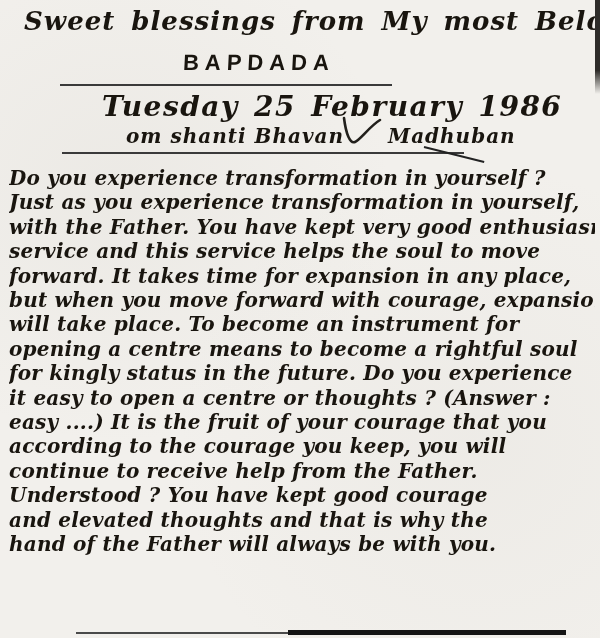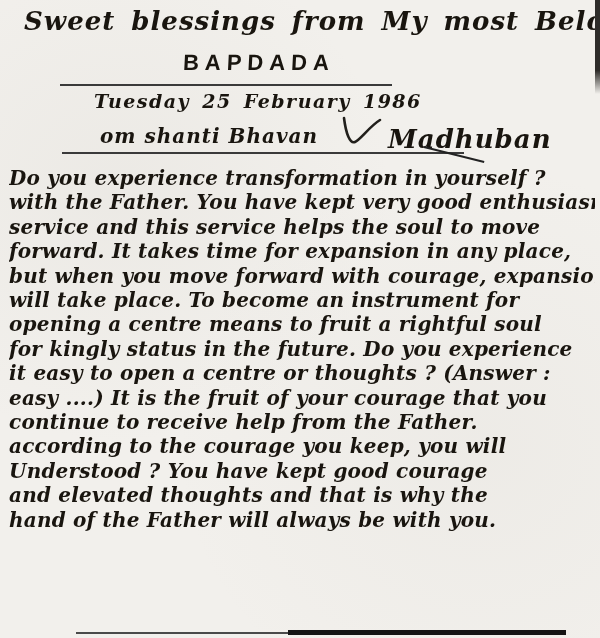--- a/index.html
+++ b/index.html
@@ -28,25 +28,25 @@
     transform: skewX(-3deg); white-space: nowrap;
   }
   .rule { position: absolute; background: #3a3a3a; }
   .rule-top    { left: 60px;  top: 84px;  width: 332px; height: 2px; }
   .rule-mid    { left: 62px;  top: 152px; width: 402px; height: 2px; }
   .rule-mid-flourish {
     left: 424px; top: 146px; width: 62px; height: 2px;
     background: #222; transform: rotate(14deg); transform-origin: left center;
   }
   .date-line {
-    position: absolute; left: 94px; top: 90px;
-    font-size: 19px; letter-spacing: 1.5px; word-spacing: 4px;
+    position: absolute; left: 102px; top: 90px;
+    font-size: 28px; letter-spacing: 1.5px; word-spacing: 4px;
   }
-  .loc-left  { position: absolute; left: 100px; top: 124px; font-size: 20px; letter-spacing: 1px; }
-  .loc-right { position: absolute; left: 388px; top: 124px; font-size: 26px; letter-spacing: 1px; }
+  .loc-left  { position: absolute; left: 126px; top: 124px; font-size: 20px; letter-spacing: 1px; }
+  .loc-right { position: absolute; left: 388px; top: 124px; font-size: 20px; letter-spacing: 1px; }
   .tail-stroke { position: absolute; left: 340px; top: 116px; }
 
   .body-text {
     position: absolute; left: 9px; top: 166px; width: 586px;
     font-size: 20px; line-height: 24.4px; letter-spacing: 0.2px;
   }
   .ln { white-space: nowrap; overflow: hidden; }
 
   .rule-bottom-thin  { left: 76px;  top: 632px; width: 214px; height: 2px; background: #4a4a4a; }
   .rule-bottom-thick { left: 288px; top: 630px; width: 278px; height: 5px; background: #141414; }
@@ -77,31 +77,32 @@
     </svg>
   </span>
 
   <div class="loc-right hand">Madhuban</div>
 
   <div class="rule rule-mid"></div>
   <div class="rule rule-mid-flourish"></div>
 
   <div class="body-text hand">
     <div class="ln">Do you experience transformation in yourself ?</div>
+    <div class="ln">Just as you experience transformation in yourself,</div>
     <div class="ln">with the Father. You have kept very good enthusiasm</div>
     <div class="ln">service and this service helps the soul to move</div>
     <div class="ln">forward. It takes time for expansion in any place,</div>
     <div class="ln">but when you move forward with courage, expansion</div>
     <div class="ln">will take place. To become an instrument for</div>
-    <div class="ln">opening a centre means to fruit a rightful soul</div>
+    <div class="ln">opening a centre means to become a rightful soul</div>
     <div class="ln">for kingly status in the future. Do you experience</div>
     <div class="ln">it easy to open a centre or thoughts ? (Answer :</div>
     <div class="ln">easy ....) It is the fruit of your courage that you</div>
+    <div class="ln">according to the courage you keep, you will</div>
     <div class="ln">continue to receive help from the Father.</div>
-    <div class="ln">according to the courage you keep, you will</div>
     <div class="ln">Understood ? You have kept good courage</div>
     <div class="ln">and elevated thoughts and that is why the</div>
     <div class="ln">hand of the Father will always be with you.</div>
   </div>
 
   <div class="rule rule-bottom-thin"></div>
   <div class="rule rule-bottom-thick"></div>
 
   <div class="edge-artifact"></div>
 

